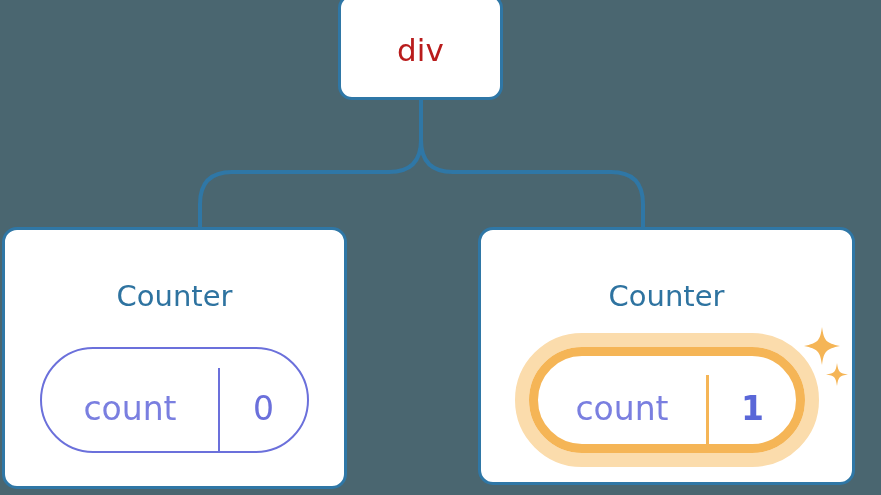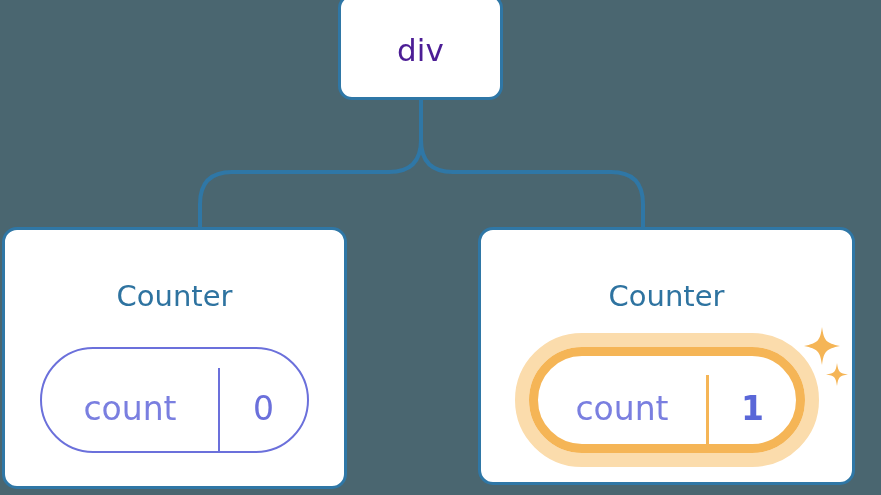--- a/index.html
+++ b/index.html
@@ -35,21 +35,21 @@
     height: 106px;
     box-sizing: border-box;
     background: #ffffff;
     border: 3px solid #2f77a6;
     border-radius: 14px;
     display: flex;
     align-items: center;
     justify-content: center;
   }
   .node-root-label {
-    color: #4c1d95;
+    color: #b91c1c;
     font-size: 31px;
     letter-spacing: 0.2px;
     line-height: 1;
     padding-top: 6px;
   }
 
   
   .card {
     position: absolute;
     box-sizing: border-box;

